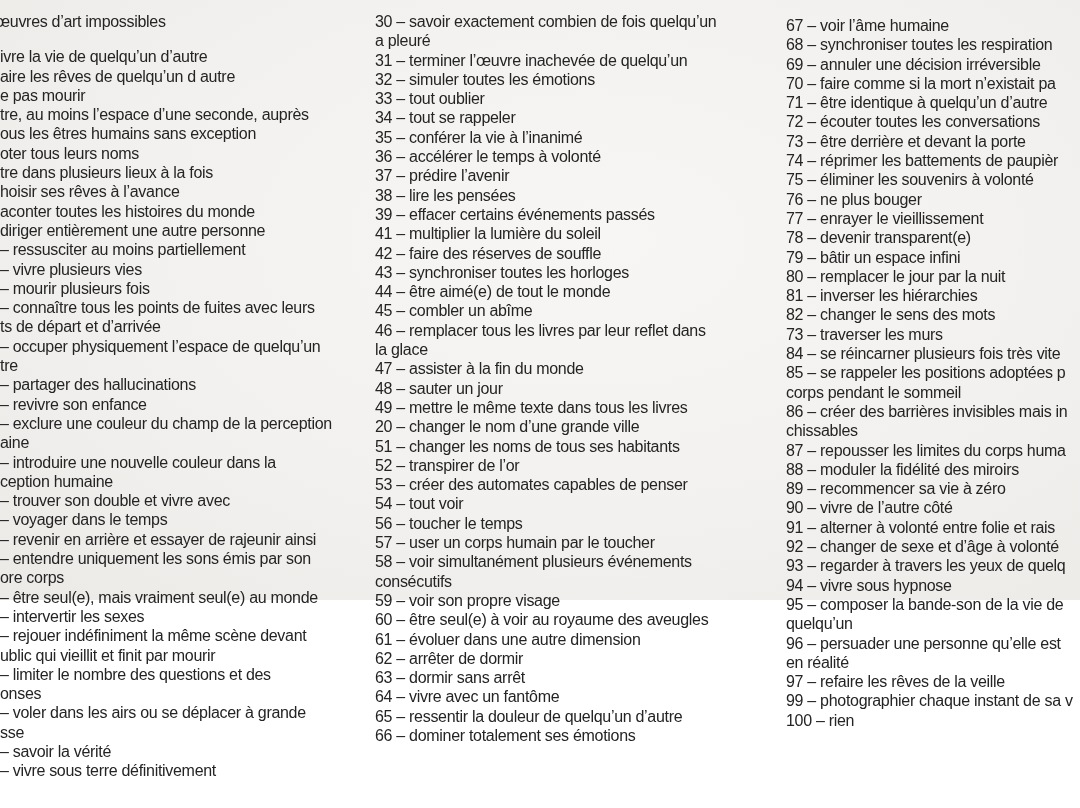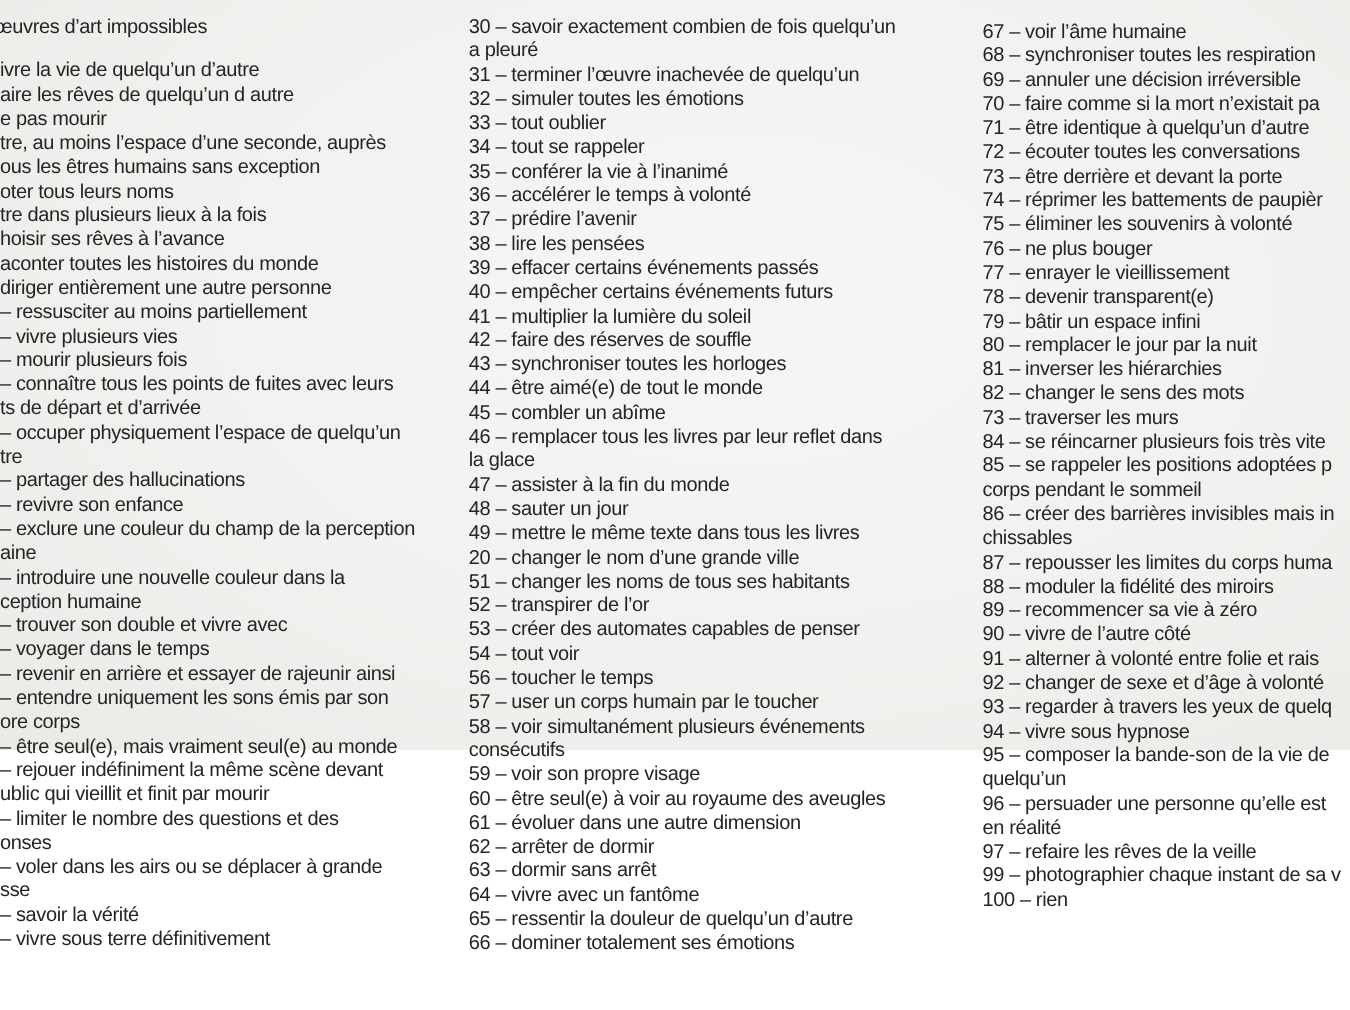--- a/index.html
+++ b/index.html
@@ -54,20 +54,21 @@
         <div class="line">– exclure une couleur du champ de la perception</div>
         <div class="line">aine</div>
         <div class="line">– introduire une nouvelle couleur dans la</div>
         <div class="line">ception humaine</div>
         <div class="line">– trouver son double et vivre avec</div>
         <div class="line">– voyager dans le temps</div>
         <div class="line">– revenir en arrière et essayer de rajeunir ainsi</div>
         <div class="line">– entendre uniquement les sons émis par son</div>
         <div class="line">ore corps</div>
         <div class="line">– être seul(e), mais vraiment seul(e) au monde</div>
+        <div class="line">– intervertir les sexes</div>
         <div class="line">– rejouer indéfiniment la même scène devant</div>
         <div class="line">ublic qui vieillit et finit par mourir</div>
         <div class="line">– limiter le nombre des questions et des</div>
         <div class="line">onses</div>
         <div class="line">– voler dans les airs ou se déplacer à grande</div>
         <div class="line">sse</div>
         <div class="line">– savoir la vérité</div>
         <div class="line">– vivre sous terre définitivement</div>
       </div>
   </div>
@@ -77,21 +78,20 @@
         <div class="line">a pleuré</div>
         <div class="line">31 – terminer l’œuvre inachevée de quelqu’un</div>
         <div class="line">32 – simuler toutes les émotions</div>
         <div class="line">33 – tout oublier</div>
         <div class="line">34 – tout se rappeler</div>
         <div class="line">35 – conférer la vie à l’inanimé</div>
         <div class="line">36 – accélérer le temps à volonté</div>
         <div class="line">37 – prédire l’avenir</div>
         <div class="line">38 – lire les pensées</div>
         <div class="line">39 – effacer certains événements passés</div>
-        <div class="line">40 – empêcher certains événements futurs</div>
         <div class="line">41 – multiplier la lumière du soleil</div>
         <div class="line">42 – faire des réserves de souffle</div>
         <div class="line">43 – synchroniser toutes les horloges</div>
         <div class="line">44 – être aimé(e) de tout le monde</div>
         <div class="line">45 – combler un abîme</div>
         <div class="line">46 – remplacer tous les livres par leur reflet dans</div>
         <div class="line">la glace</div>
         <div class="line">47 – assister à la fin du monde</div>
         <div class="line">48 – sauter un jour</div>
         <div class="line">49 – mettre le même texte dans tous les livres</div>

